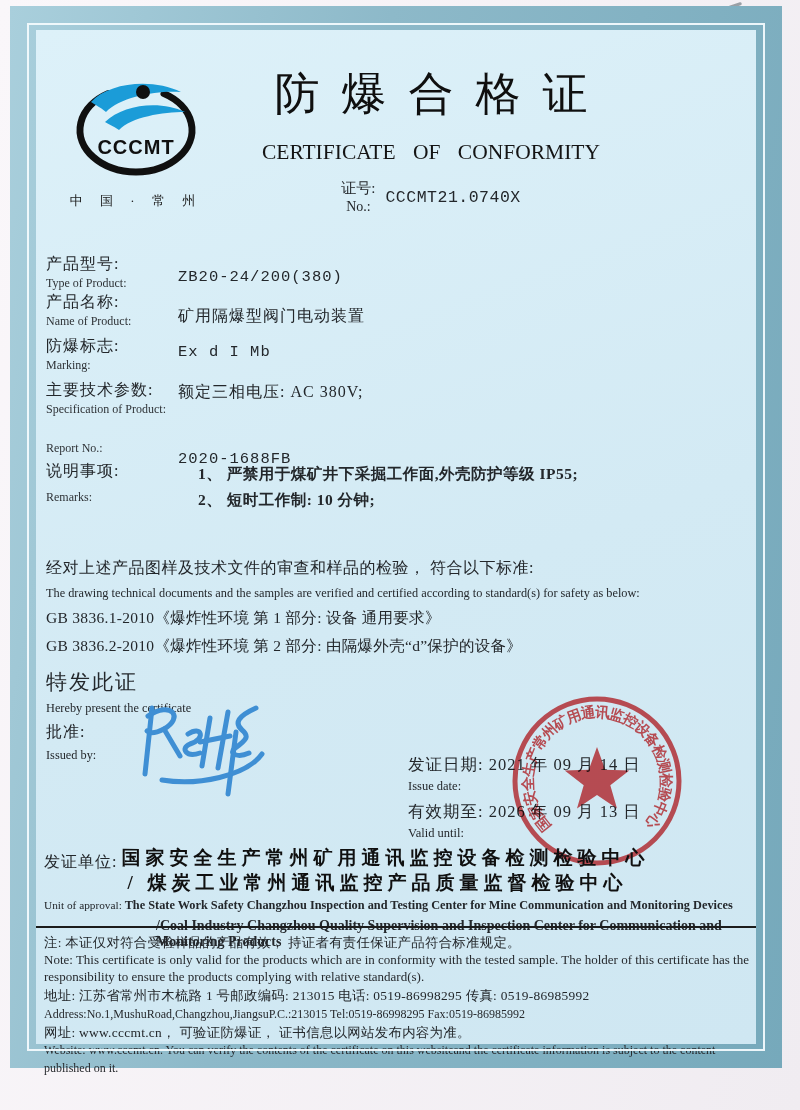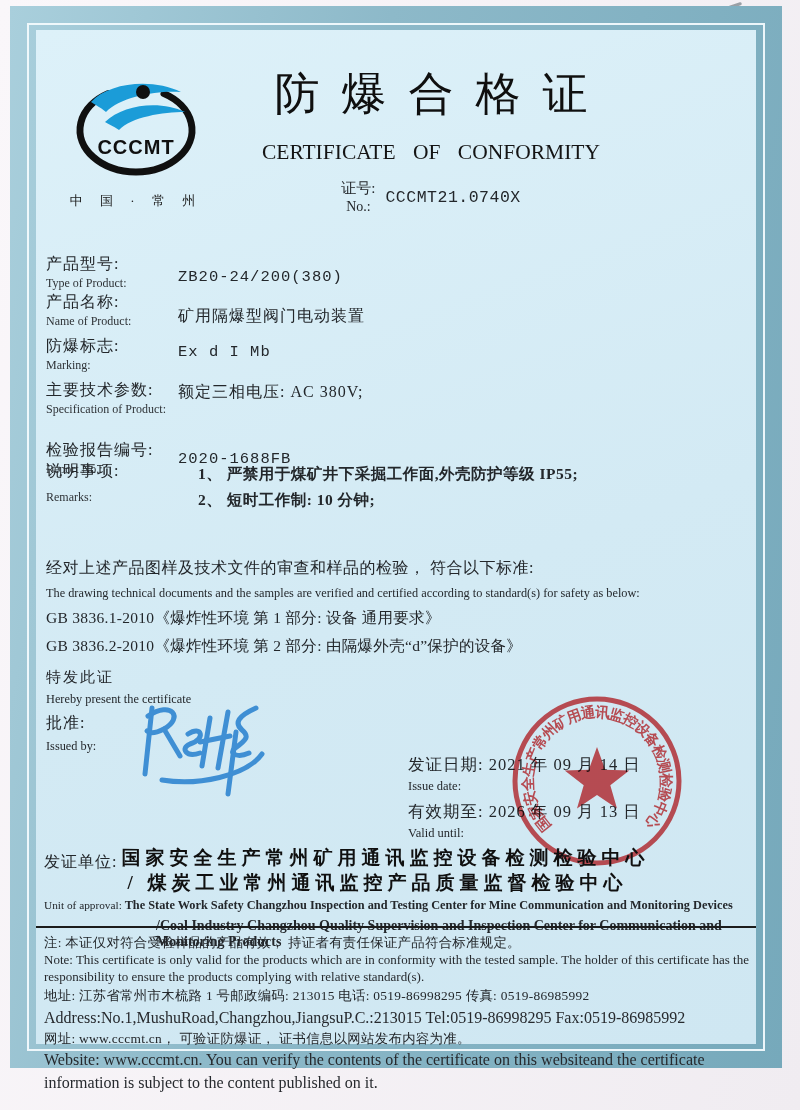--- a/index.html
+++ b/index.html
@@ -34,21 +34,21 @@
   .f-value{position:absolute;left:132px;top:7px;font-size:16px;letter-spacing:1px;}
   .f-value.mono{font-family:"Liberation Mono","DejaVu Sans Mono",monospace;font-size:15.5px;}
   .remark-line{font-size:15.5px;line-height:26px;letter-spacing:0.5px;font-weight:bold;}
   
   .standards{position:absolute;left:10px;top:528px;width:702px;}
   .std-cn{font-size:16px;letter-spacing:0.5px;}
   .std-en{font-size:12.3px;margin-top:7px;color:#24282c;}
   .std-item{font-size:15.5px;margin-top:7px;letter-spacing:0.3px;}
   
   .present{position:absolute;left:10px;top:638px;}
-  .present .cn{font-size:15px;letter-spacing:2px;}
+  .present .cn{font-size:21px;letter-spacing:2px;}
   .present .en{font-size:12.3px;margin-top:5px;}
   .present .cn2{font-size:16px;margin-top:6px;letter-spacing:1px;}
   .present .en2{font-size:12.3px;margin-top:5px;}
   .signature{position:absolute;left:92px;top:662px;width:170px;height:115px;}
   .dates{position:absolute;left:372px;top:724px;}
   .d-cn{font-size:16.5px;letter-spacing:1px;}
   .d-en{font-size:12.5px;margin-top:3px;margin-bottom:7px;}
   .stamp{position:absolute;left:466px;top:656px;width:190px;height:190px;mix-blend-mode:multiply;opacity:0.88;}
   
   .approval{position:absolute;left:8px;top:816px;width:706px;}
@@ -59,21 +59,21 @@
   .appr-cn .l2{margin-left:6px;}
   .appr-en1{margin-top:3px;font-size:11.3px;}
   .appr-en1 .lbl{font-weight:normal;}
   .appr-en1 .txt{font-weight:bold;font-size:12.3px;}
   .appr-en2{margin-top:5px;margin-left:112px;font-weight:bold;font-size:14px;}
   .divider{position:absolute;left:0px;top:896px;width:720px;height:0;border-top:2px solid #1c1c1c;}
   
   .notes{position:absolute;left:8px;top:903px;width:706px;}
   .n-cn{font-size:13.4px;letter-spacing:0.3px;line-height:1.45;}
   .n-en{font-size:13px;line-height:1.3;color:#26292d;}
-  .n-sm{font-size:16px;line-height:1.45;color:#26292d;}
+  .n-sm{font-size:12px;line-height:1.45;color:#26292d;}
   .scan-mark{position:absolute;left:728px;top:4px;width:14px;height:3px;background:#9aa0a6;transform:rotate(-18deg);border-radius:2px;}
 </style>
 </head>
 <body>
 
 <div class="sheet">
   <div class="scan-mark"></div>
   <div class="frame">
     <div class="page">
 
@@ -114,21 +114,20 @@
         <div class="f-cn">防爆标志:</div>
         <div class="f-en">Marking:</div>
         <div class="f-value mono">Ex d I Mb</div>
       </div>
       <div class="field-row" style="top:350px">
         <div class="f-cn">主要技术参数:</div>
         <div class="f-en">Specification of Product:</div>
         <div class="f-value" style="top:2px">额定三相电压: AC 380V;</div>
       </div>
       <div class="field-row" style="top:410px">
-        <div class="f-cn">检验报告编号:</div>
         <div class="f-en">Report No.:</div>
         <div class="f-value mono" style="top:10px">2020-1688FB</div>
       </div>
       <div class="field-row" style="top:431px">
         <div class="f-cn">说明事项:</div>
         <div class="f-en" style="margin-top:8px">Remarks:</div>
         <div class="f-value" style="left:152px;top:0px">
           <div class="remark-line">1、 严禁用于煤矿井下采掘工作面,外壳防护等级 IP55;</div>
           <div class="remark-line">2、 短时工作制: 10 分钟;</div>
         </div>

